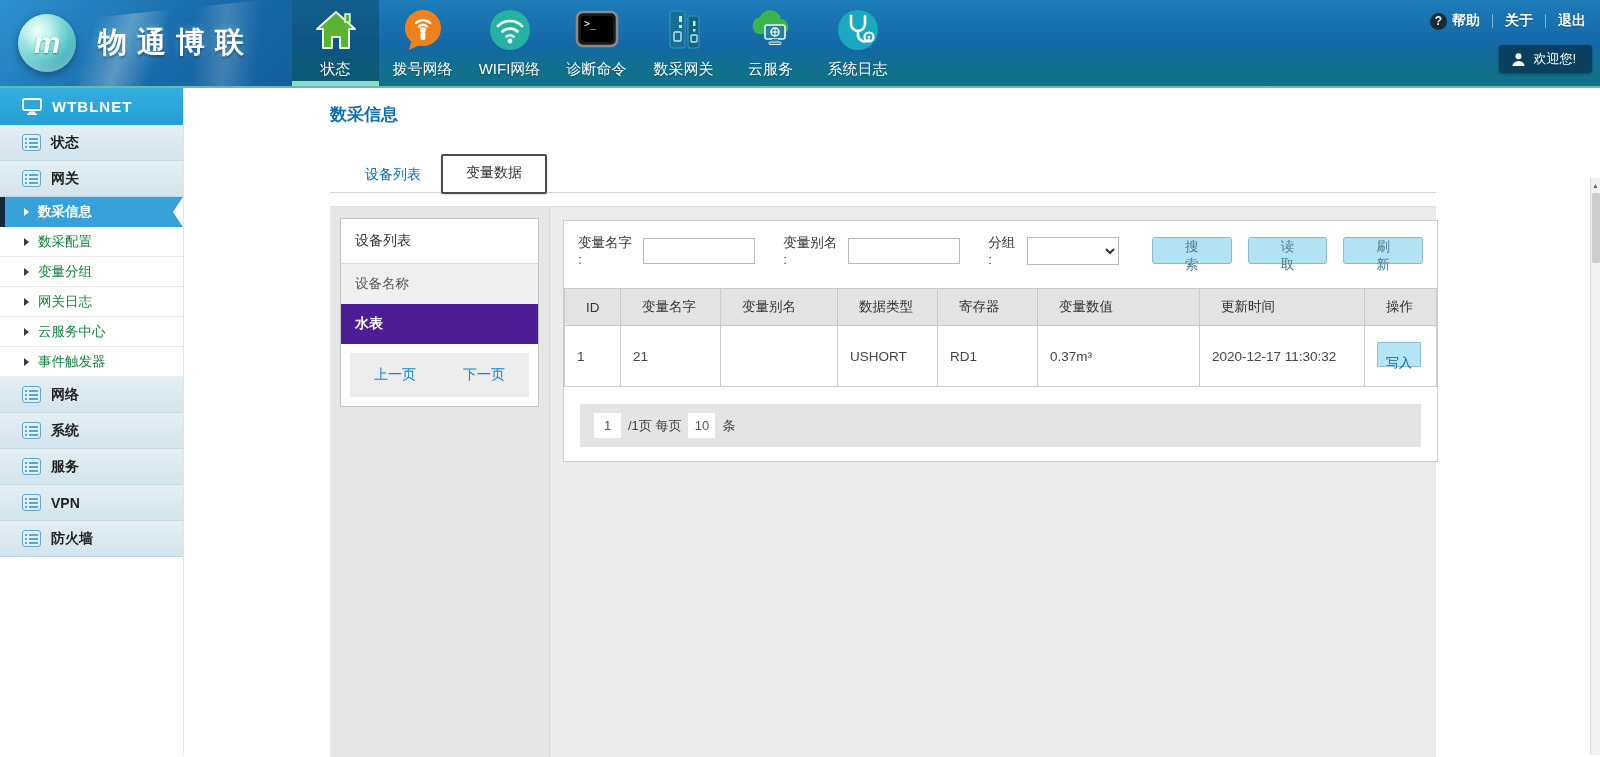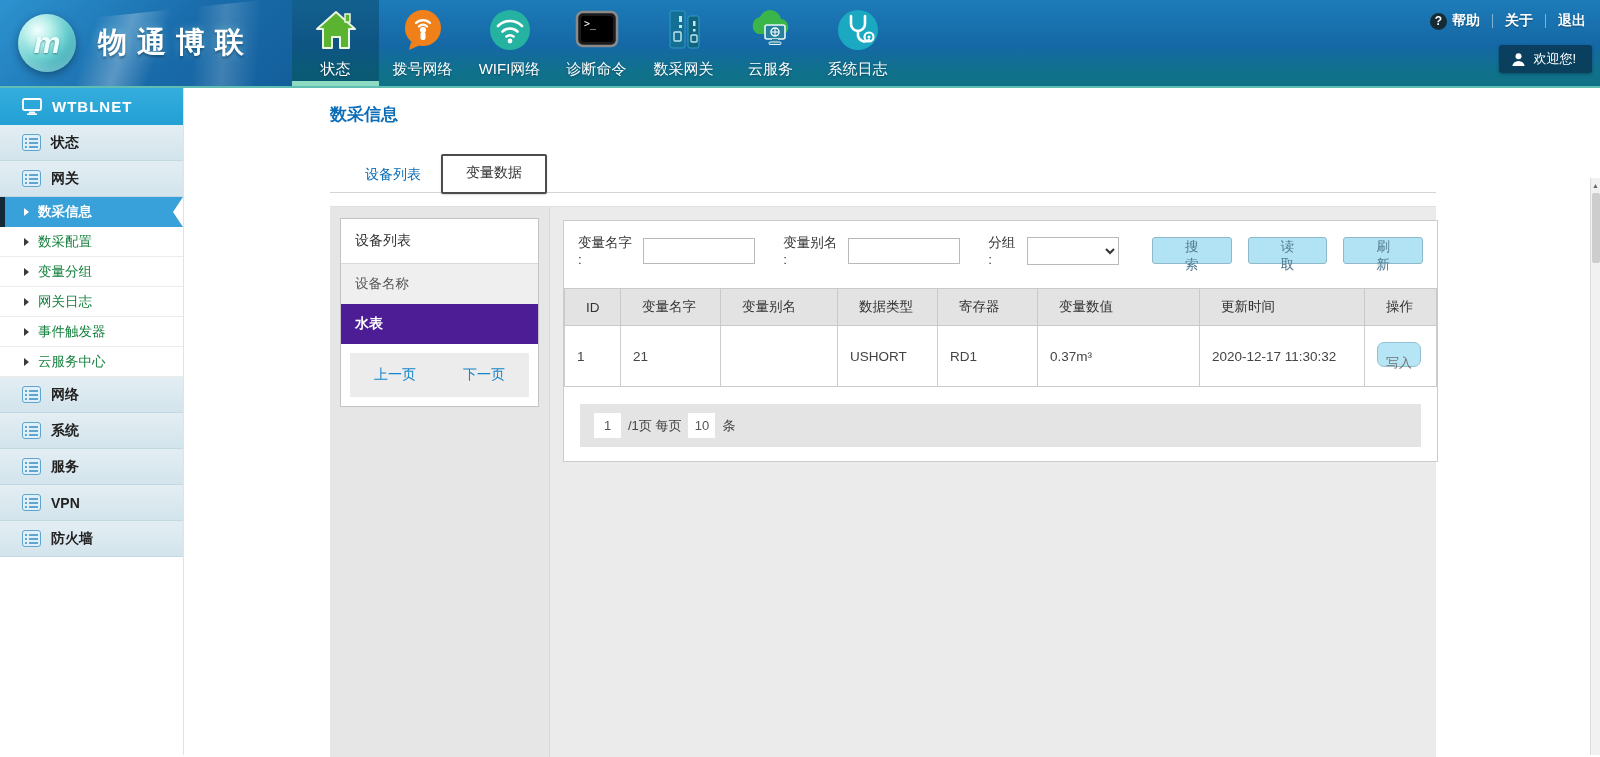--- a/index.html
+++ b/index.html
@@ -64,21 +64,21 @@
   .white-panel { background:#fff; border:1px solid #ccc; }
   .search-row { padding:13px 14px 11px; display:flex; align-items:center; font-size:13.5px; color:#333; }
   .search-row label { margin-right:6px; }
   .txt-input { width:112px; height:26px; border:1px solid #b9b9b9; background:#fff; padding:0 5px; font-size:13px; }
   .gap-lg { width:30px; } .gap-md { width:18px; }
   .group-select { width:96px; height:28px; border:1px solid #b9b9b9; background:#fff; font-size:13px; color:#333; }
   .btn { height:27px; padding:0 26px; background:#b2e3f4; border:1px solid #8fb9cb; border-radius:3px; color:#50788e; font-size:13.5px; cursor:pointer; margin-left:16px; }
   .data-table { width:100%; border-collapse:collapse; margin-top:10px; table-layout:fixed; }
   .data-table th { background:#e3e3e3; border:1px solid #c9c9c9; font-weight:normal; font-size:13.5px; color:#333; text-align:left; padding:9px 21px; }
   .data-table td { border:1px solid #ccc; font-size:13.5px; color:#444; text-align:left; padding:16px 12px; background:#fff; }
-  .write-btn { height:25px; padding:11px 8px; background:#b6e6f6; border:1px solid #93bfd2; border-radius:7px; color:#737373; font-size:13px; cursor:pointer; }
+  .write-btn { height:25px; padding:11px 8px; background:#b6e6f6; border:1px solid #93bfd2; border-radius:1px; color:#0369a1; font-size:13px; cursor:pointer; }
   .table-pager { margin:17px 16px 14px; background:#e4e4e4; padding:9px 14px; display:flex; align-items:center; font-size:13px; color:#444; }
   .pager-input { width:27px; height:25px; border:none; background:#fff; text-align:center; font-size:13px; color:#555; }
   .tp-text { margin:0 7px; }
 
   
   .v-scrollbar { position:absolute; right:0; top:90px; bottom:0; width:10px; background:#f1f1f1; border-left:1px solid #dcdcdc; }
   .v-scroll-arrow { height:14px; display:flex; align-items:center; justify-content:center; font-size:7px; color:#666; }
   .v-scroll-thumb { margin:1px auto 0; width:8px; height:70px; background:#cdcdcd; border-radius:2px; }
 </style>
 </head>
@@ -232,25 +232,25 @@
     <div class="sub-item">
       <span class="tri"></span>
       <span>变量分组</span>
     </div>
     <div class="sub-item">
       <span class="tri"></span>
       <span>网关日志</span>
     </div>
     <div class="sub-item">
       <span class="tri"></span>
+      <span>云服务中心</span>
+    </div>
+    <div class="sub-item">
+      <span class="tri"></span>
       <span>事件触发器</span>
-    </div>
-    <div class="sub-item">
-      <span class="tri"></span>
-      <span>云服务中心</span>
     </div>
 
     <div class="side-item">
       <span class="list-glyph"></span>
       <span>网络</span>
     </div>
     <div class="side-item">
       <span class="list-glyph"></span>
       <span>系统</span>
     </div>

